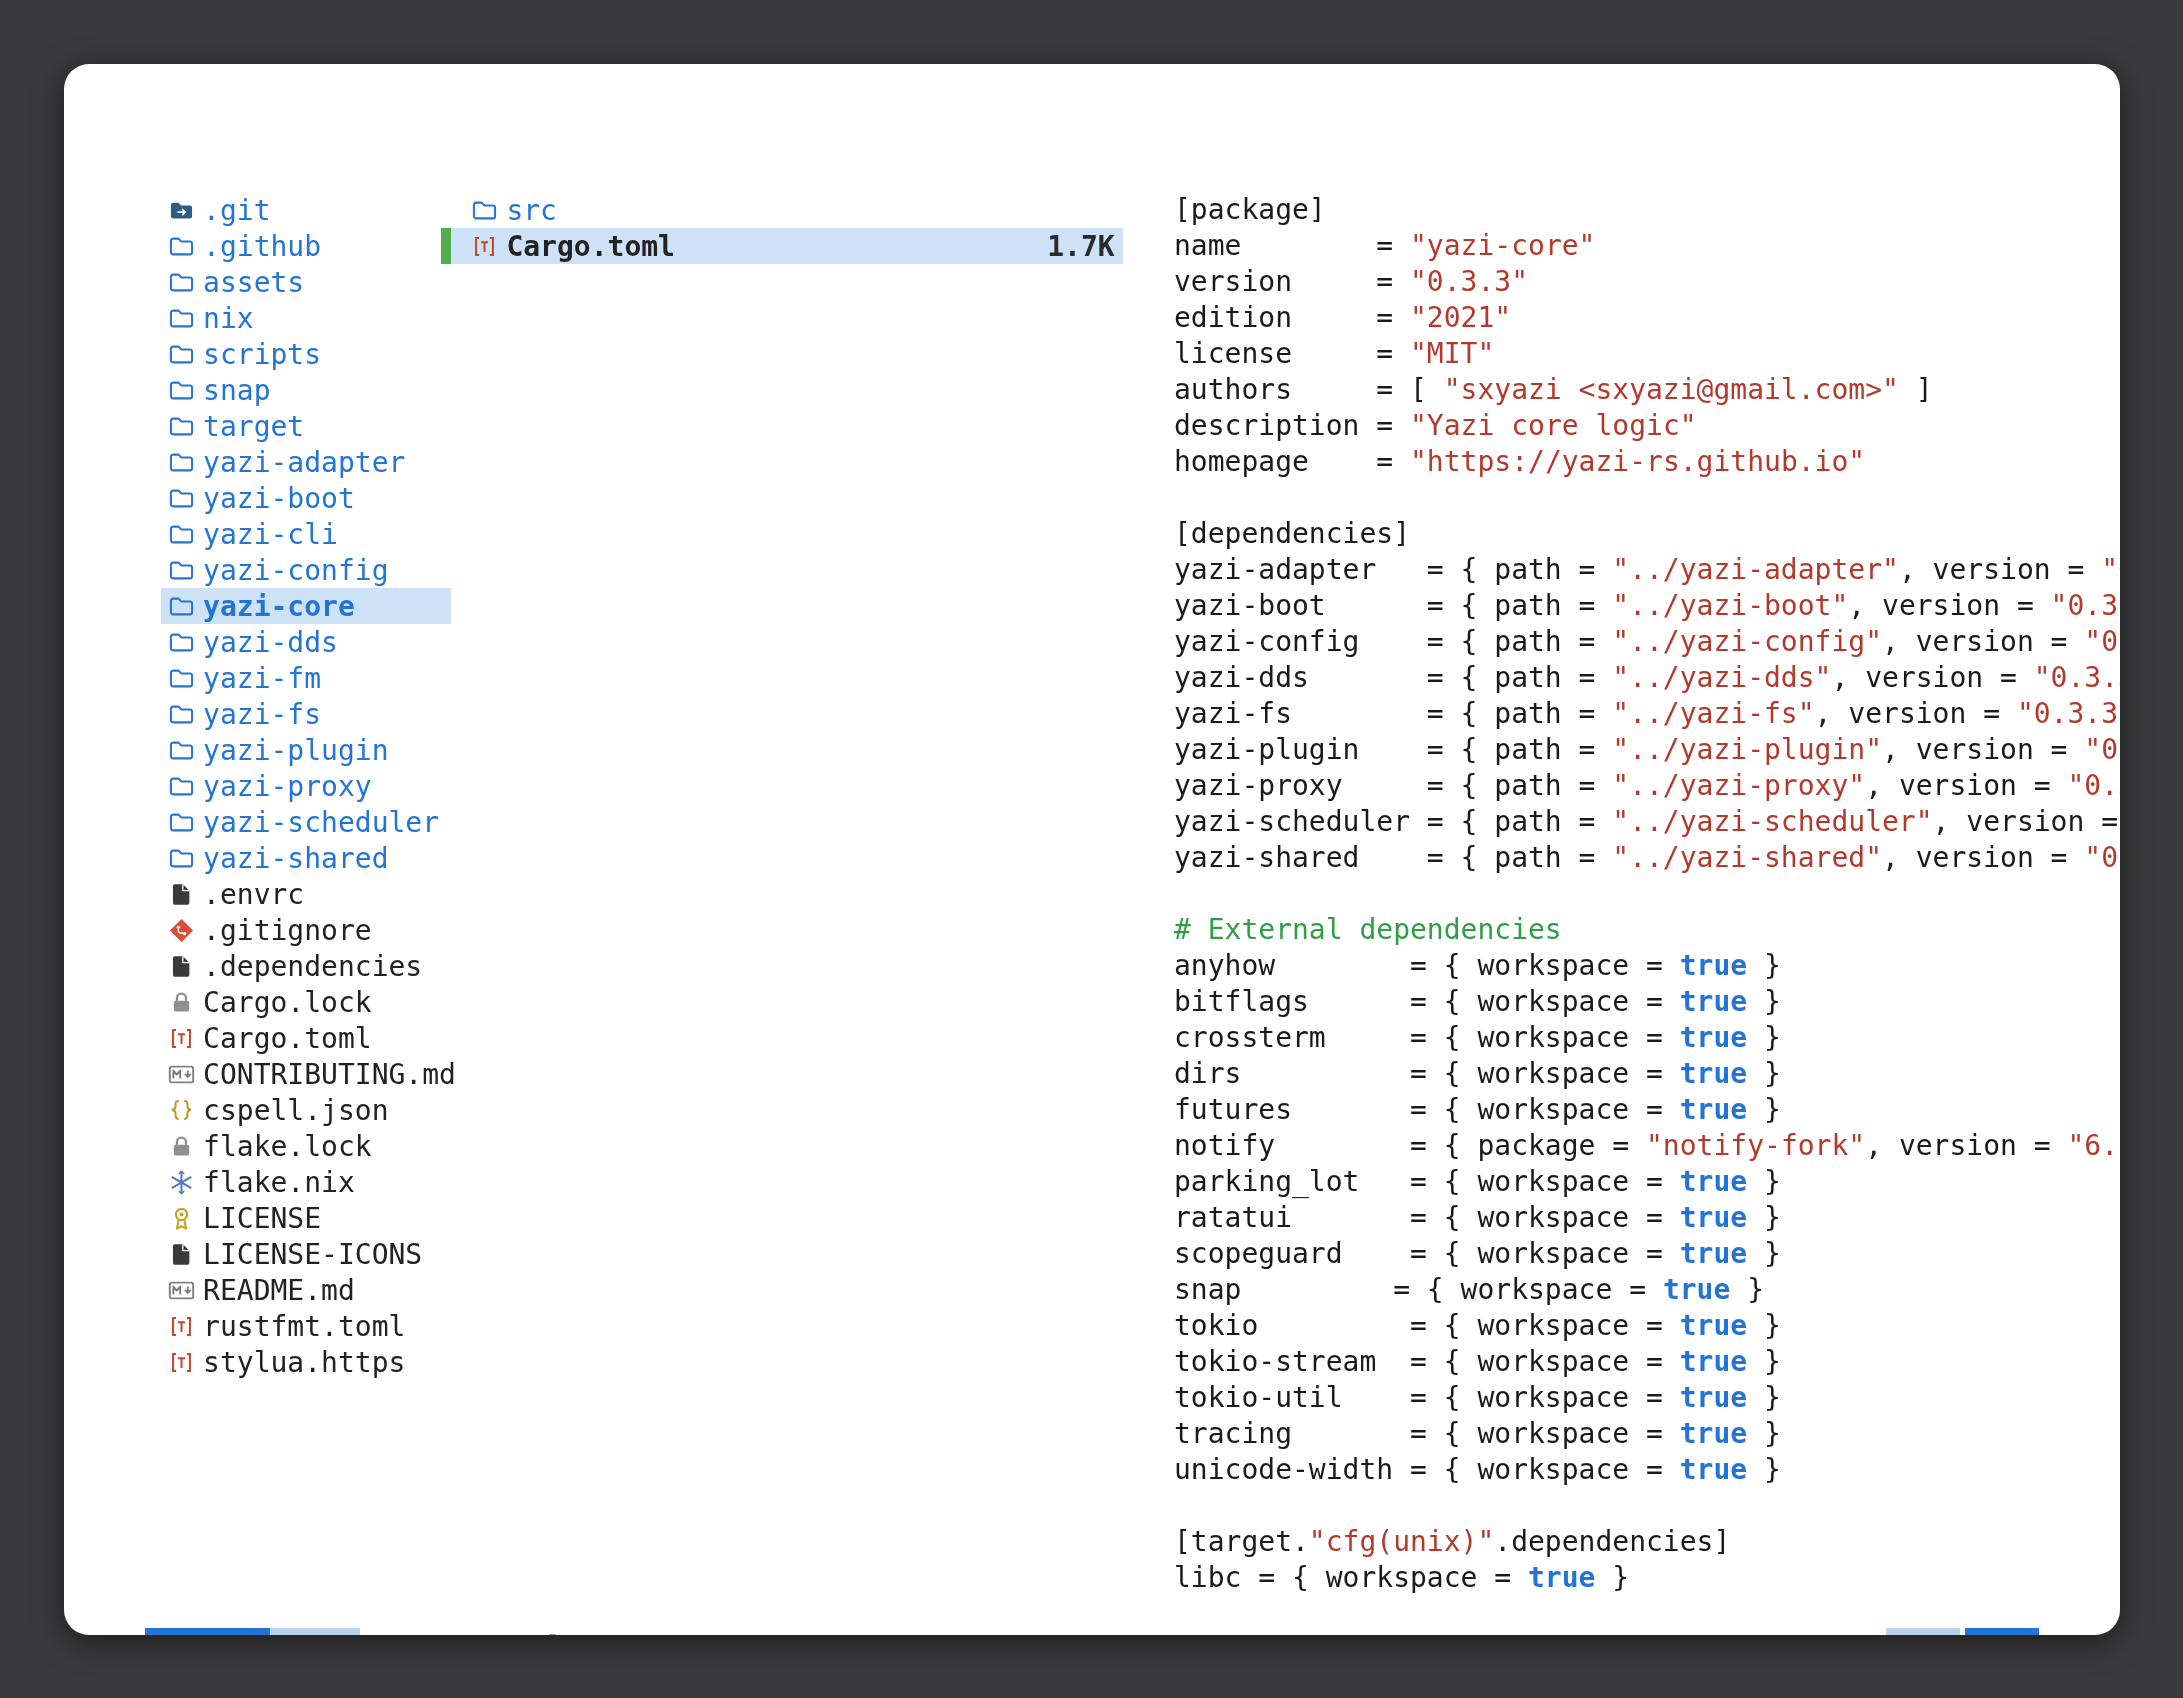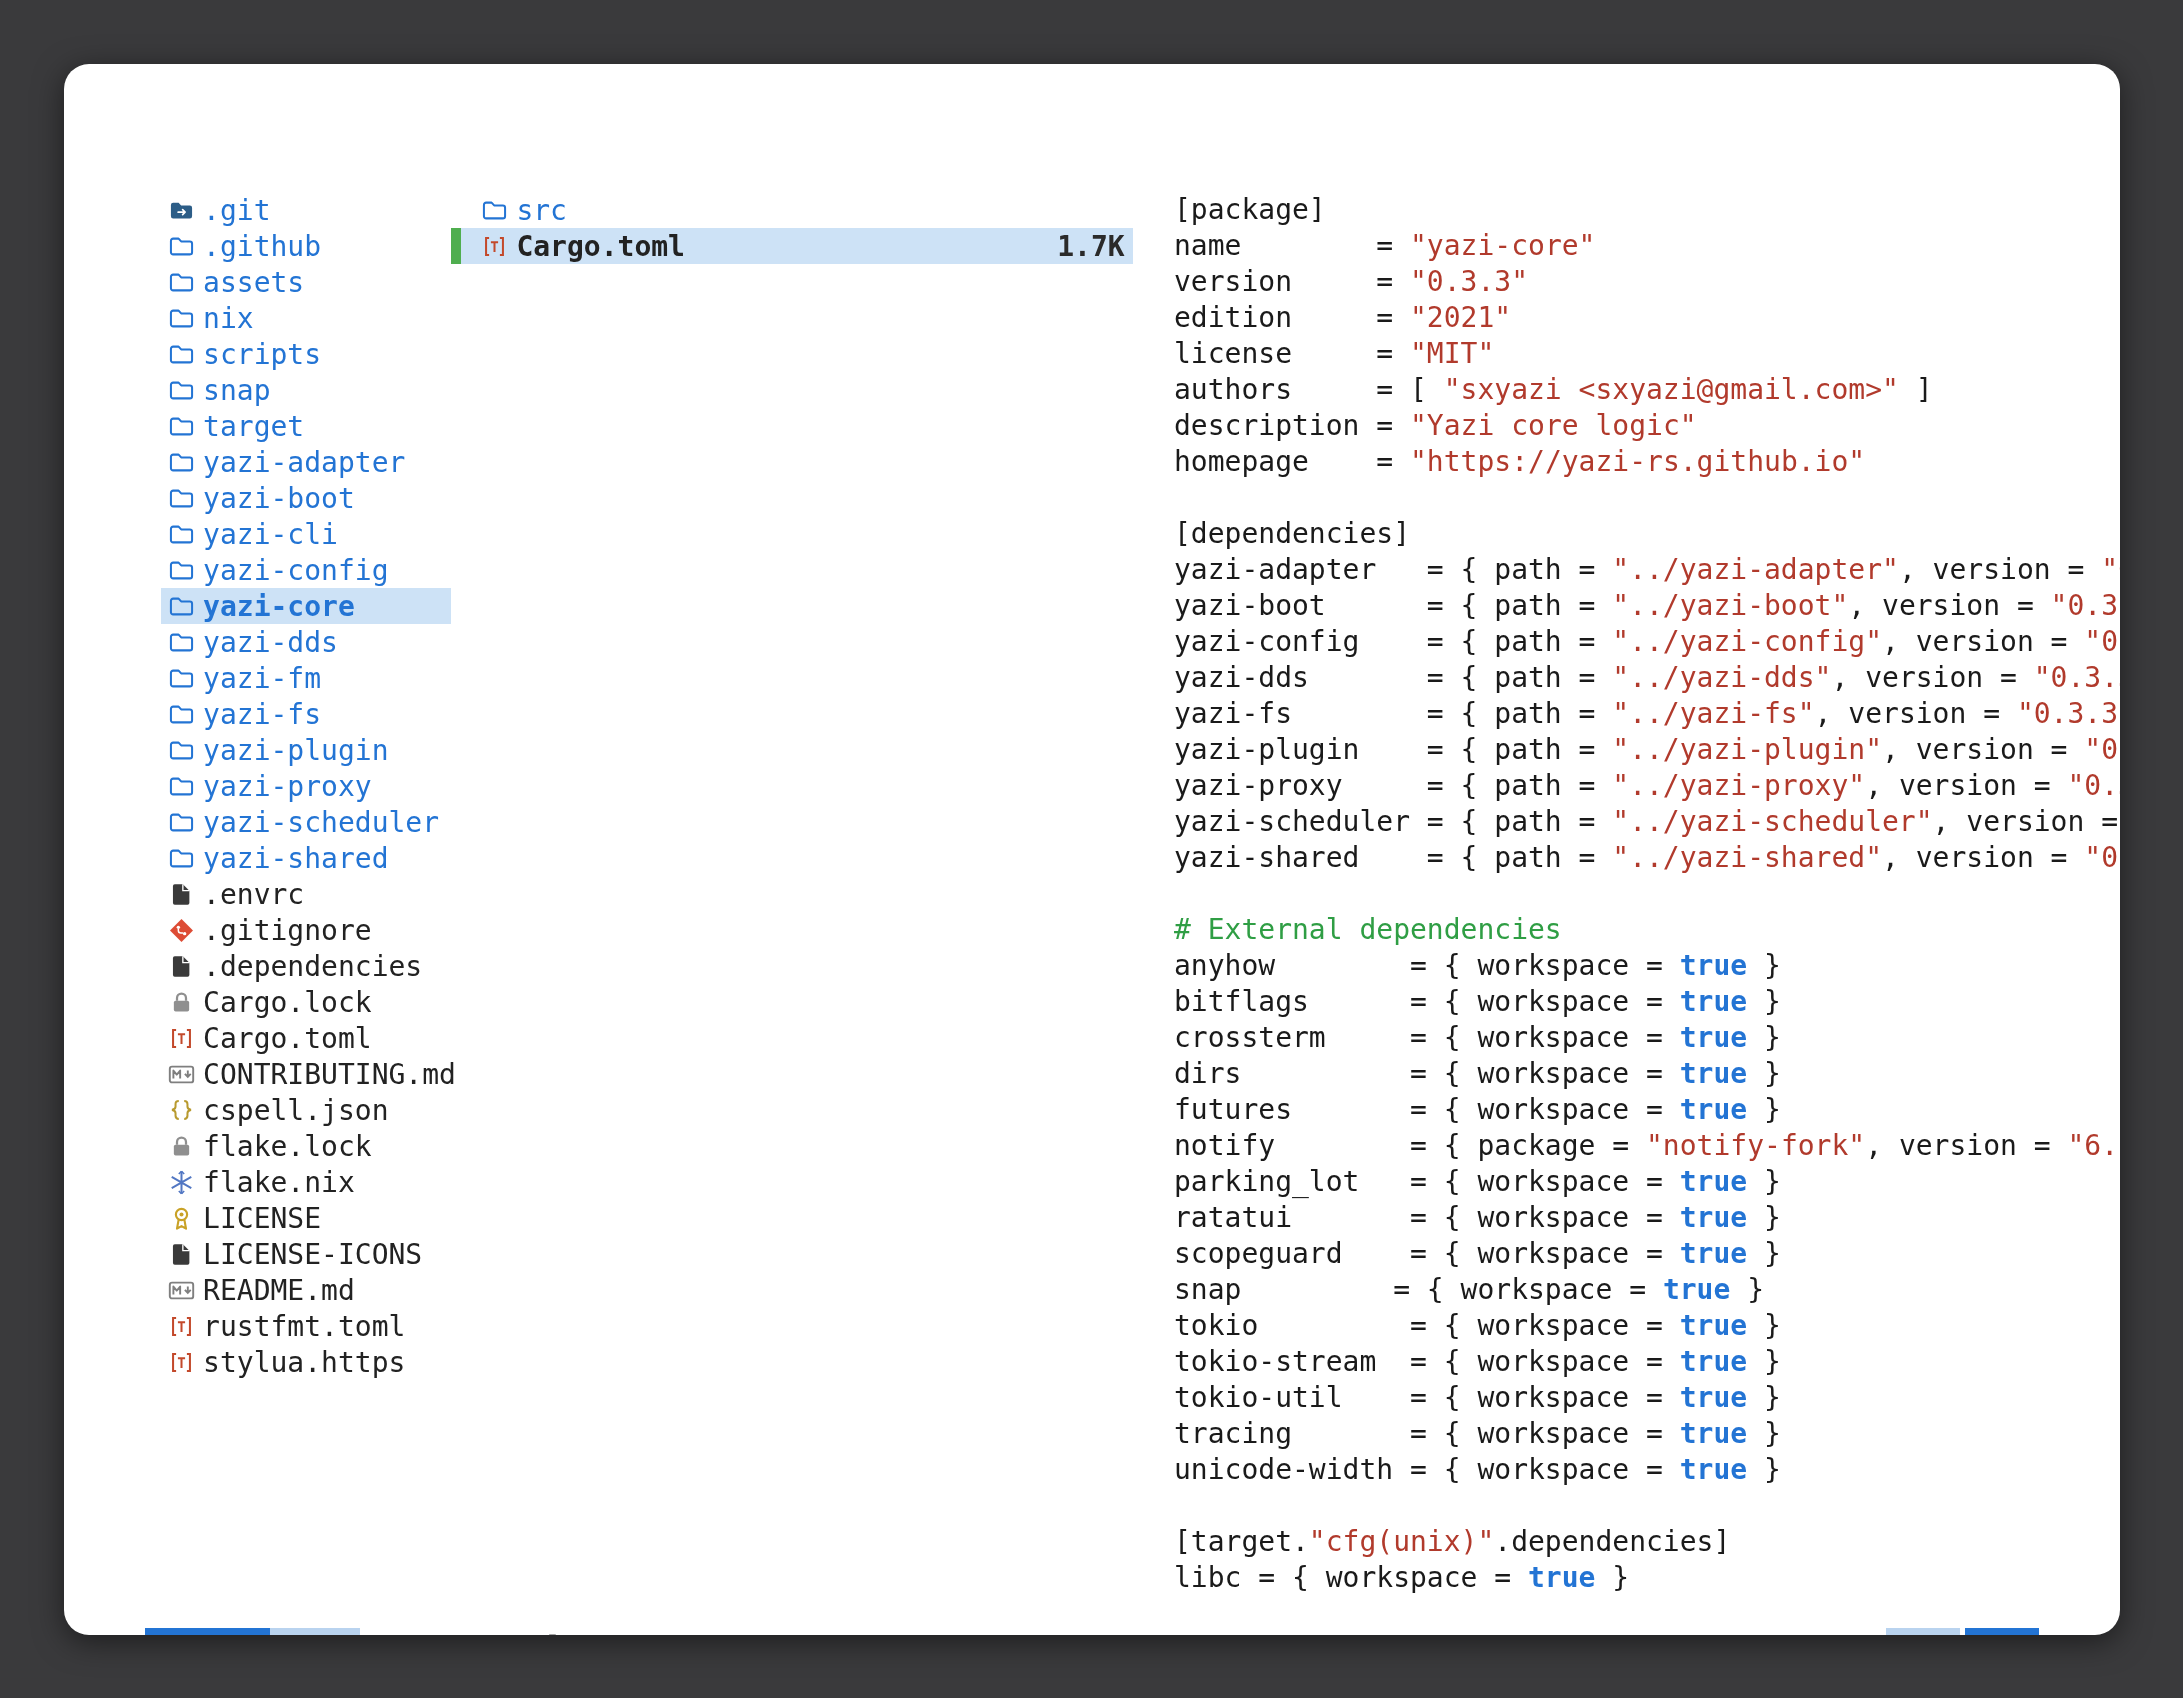--- a/index.html
+++ b/index.html
@@ -13,21 +13,21 @@
   }
   .window {
     position:absolute; left:64px; top:64px; width:2056px; height:1571px;
     background: var(--window-bg, #ffffff);
     border-radius: 25px;
     overflow: hidden;
     box-shadow: 0 6.7px 30px rgba(0,0,0,0.5);
   }
   .pane { position:absolute; top:120px;margin-top:8px; }
   .pane-parent  { left:97px;  width:290px; }
-  .pane-current { left:387px;  width:682px; }
+  .pane-current { left:377px;  width:682px; }
   .pane-preview { left:1110px; width:998px; overflow:hidden; }
 
   .row { display:flex; align-items:center; height:36px; white-space:pre; }
   .pane-parent .row { padding-left:6.7px; }
   .row.selected { background: var(--selection-bg, #cde2f6); }
 
   .lbar { width:10px; align-self:stretch; margin-right:20px; background:transparent; flex:none; }
   .row.selected .lbar { background: var(--green-bar, #4fae4f); }
 
   .icon { width:27px; height:27px; margin-right:8.4px; flex:none; display:flex; }

